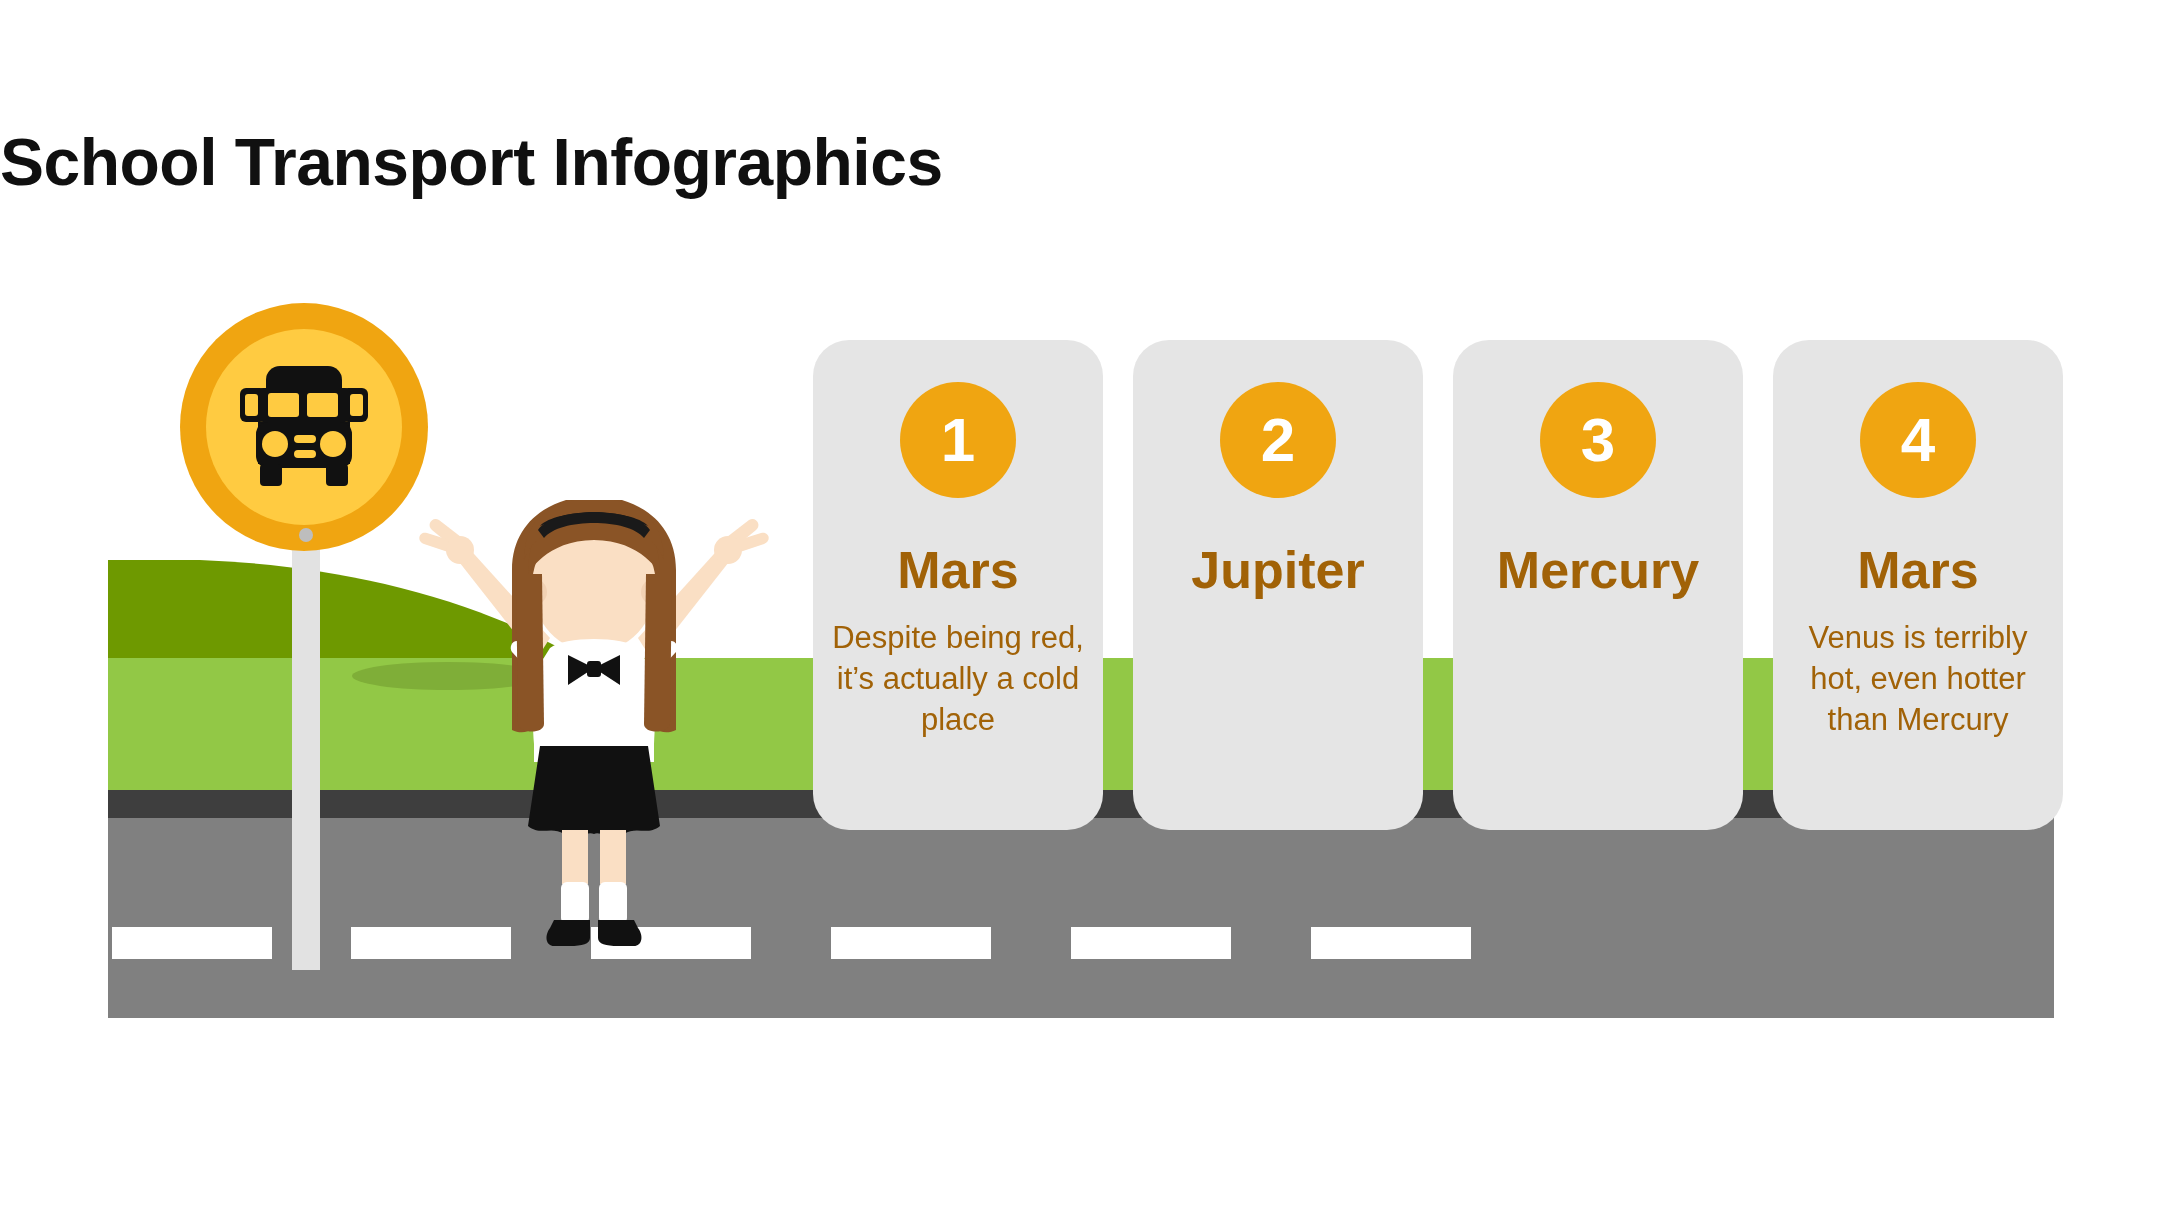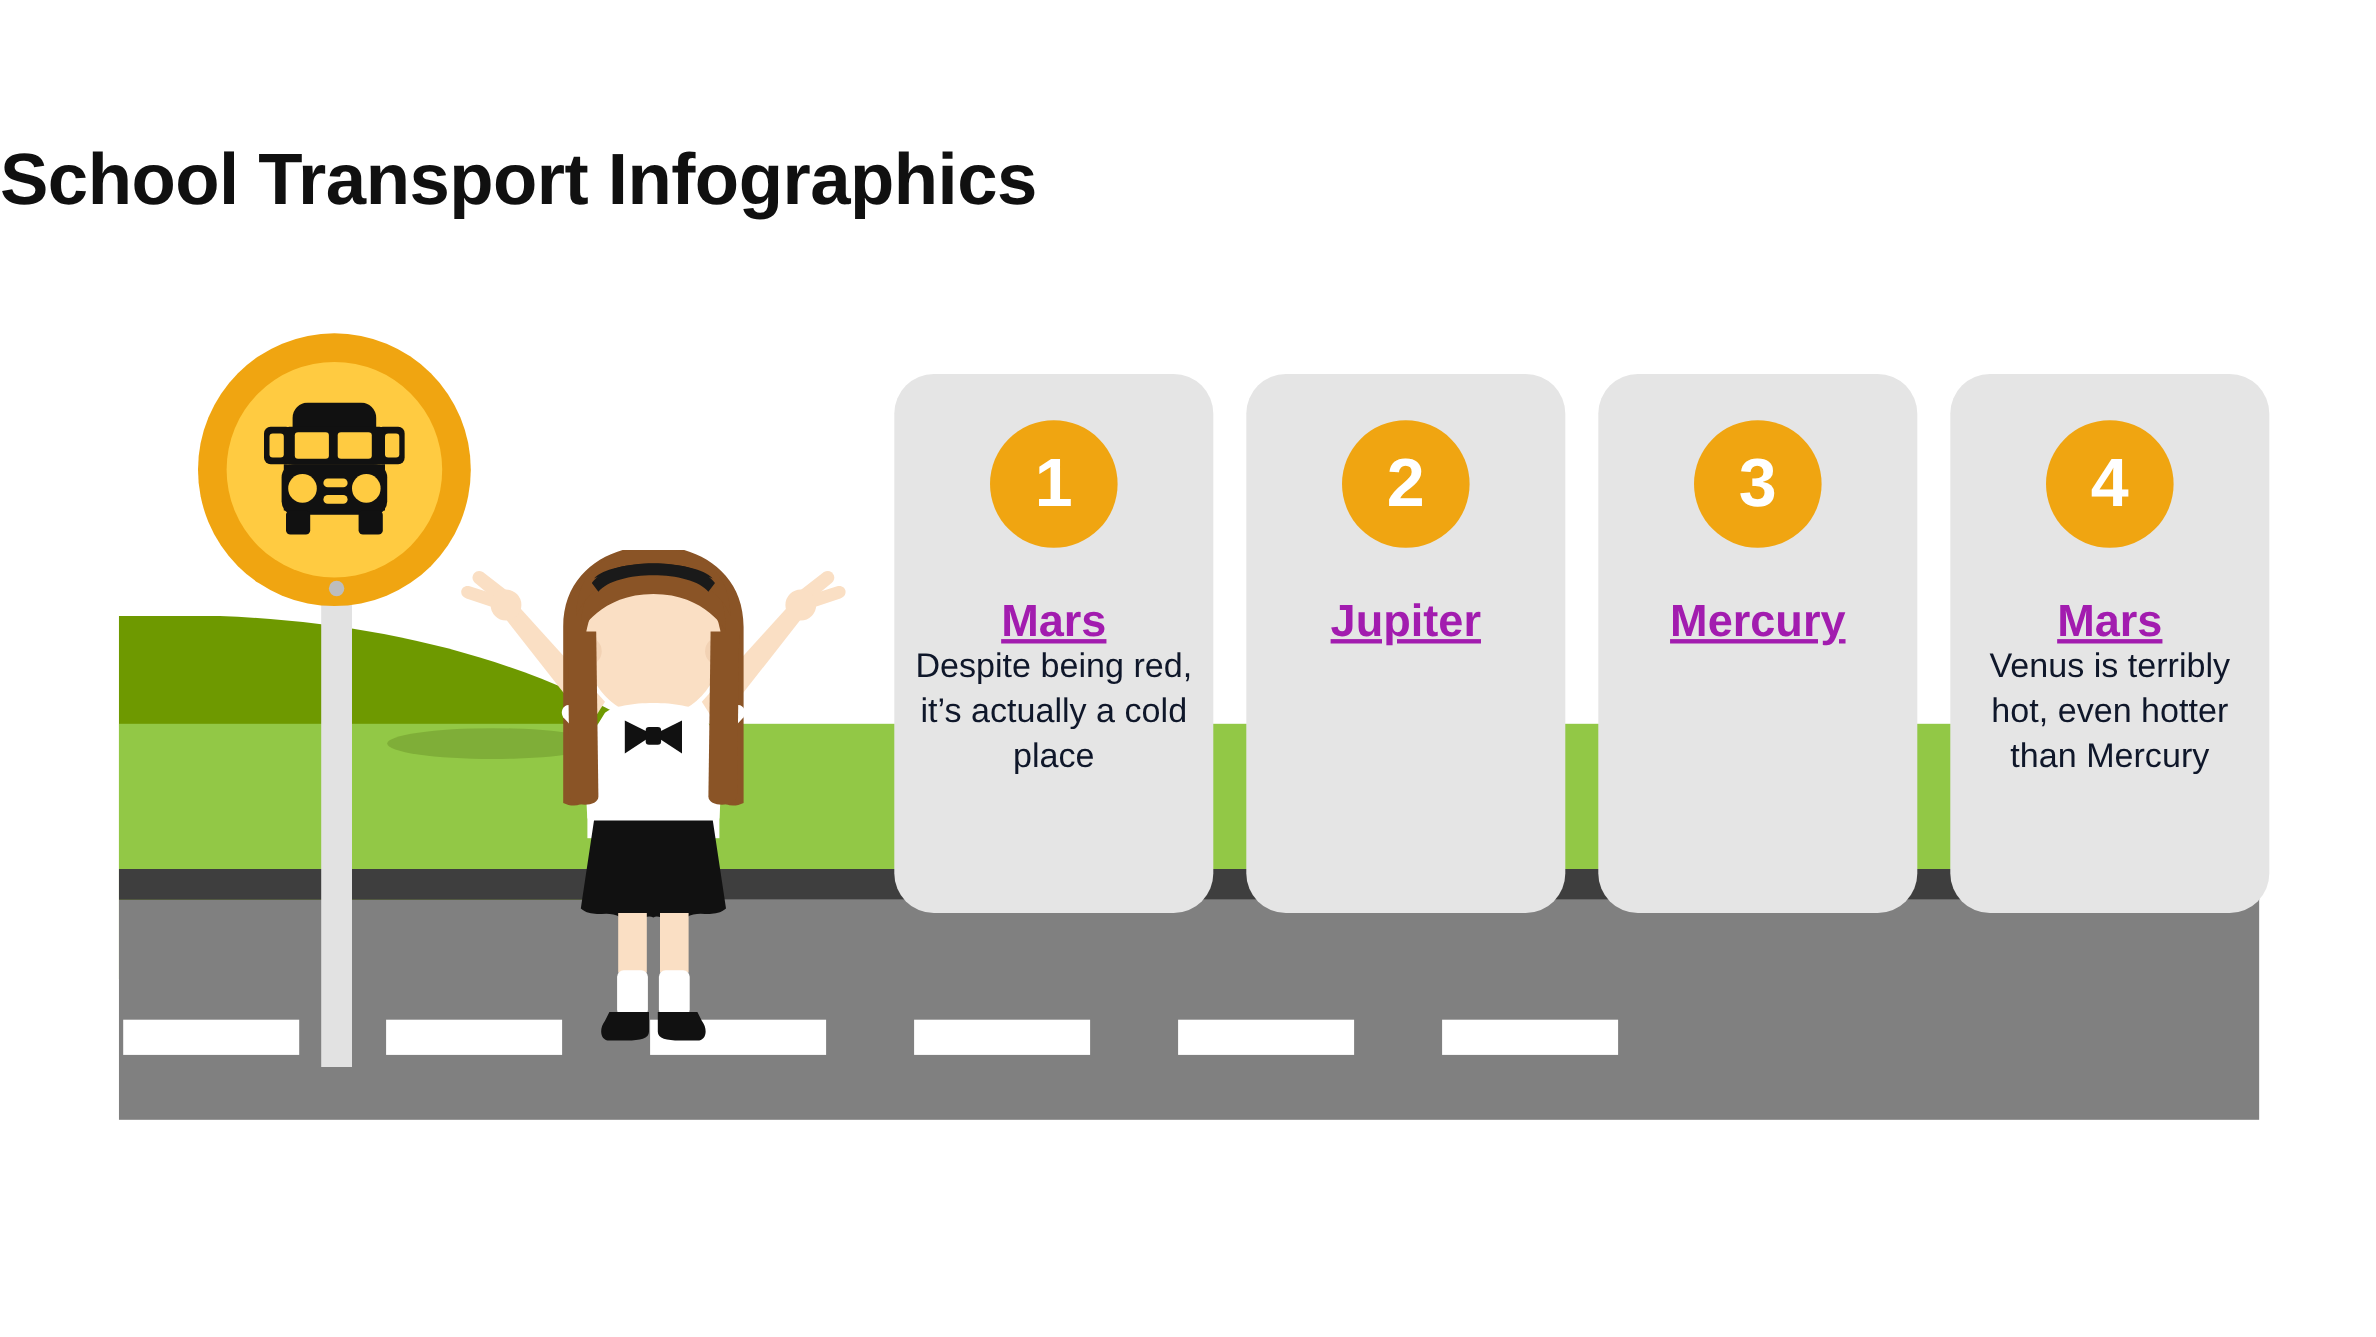--- a/index.html
+++ b/index.html
@@ -124,30 +124,30 @@
     color: #ffffff;
     display: flex;
     align-items: center;
     justify-content: center;
     font-size: 62px;
     font-weight: bold;
     line-height: 1;
   }
   .card-title {
     margin-top: 46px;
-    font-size: 41px;
+    font-size: 52px;
     font-weight: bold;
-    color: #a21caf;
+    color: #a16207;
     text-align: center;
     line-height: 1;
-    text-decoration: underline;
   }
   .card-body {
+    margin-top: 22px;
     font-size: 31px;
-    color: #0f172a;
+    color: #a16207;
     text-align: center;
     line-height: 1.32;
     max-width: 252px;
   }
 </style>
 </head>
 <body>
 
 <div id="slide">
 

